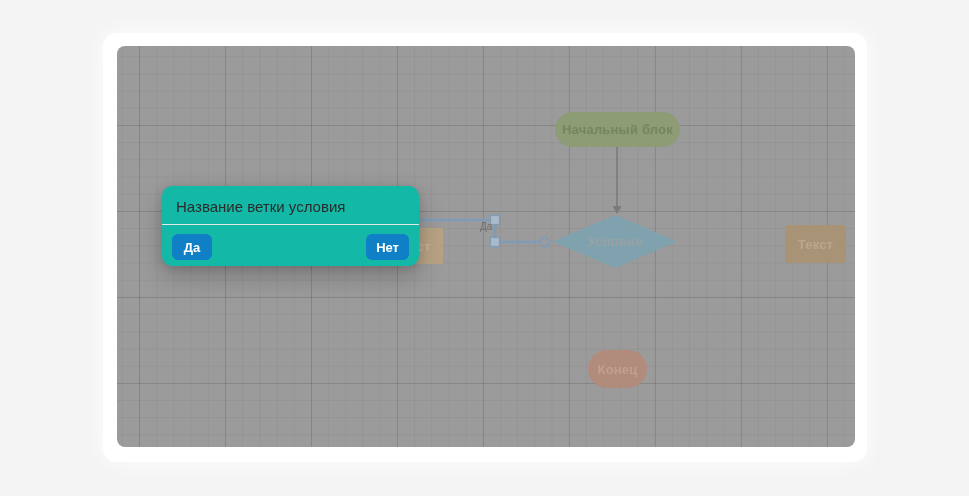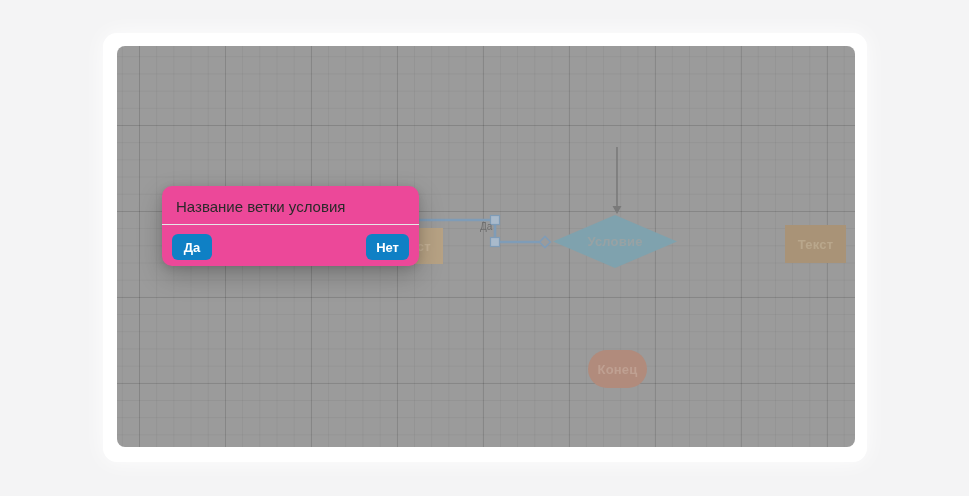--- a/index.html
+++ b/index.html
@@ -55,21 +55,21 @@
     background:#a99377; color:#b9a78c;
   }
   .edges { position:absolute; left:0; top:0; width:738px; height:401px; }
   .edge-label {
     position:absolute; left:363px; top:175px;
     font-size:10px; color:#6e6e6e;
   }
   
   .popover {
     position:absolute; left:162px; top:186px; width:257px; height:80px;
-    background:#ec4899; border-radius:10px;
+    background:#14b8a6; border-radius:10px;
     box-shadow:0 10px 26px rgba(0,0,0,0.22), 0 2px 8px rgba(0,0,0,0.12);
   }
   .popover-title {
     padding:12px 14px 9px 14px;
     font-size:15px; color:#2a2a2a;
     white-space:nowrap;
   }
   .popover-divider { height:1px; background:#e7e7e8; }
   .popover-actions {
     display:flex; justify-content:space-between; align-items:center;
@@ -102,20 +102,23 @@
     <g>
       <polyline points="266,174 378,174 378,196 423,196" fill="none" stroke="#7f9cb7" stroke-width="2.6"></polyline>
       <polygon points="428,190.5 433.5,196 428,201.5 422.5,196" fill="#9b9b9b" stroke="#7f9cb7" stroke-width="1.6"></polygon>
       <rect x="373.5" y="169.5" width="9" height="9" fill="#a9bacb" stroke="#7f9cb7" stroke-width="1.2"></rect>
       <rect x="373.5" y="191.5" width="9" height="9" fill="#a9bacb" stroke="#7f9cb7" stroke-width="1.2"></rect>
     </g>
   </svg>
 
   <div class="edge-label">Да</div>
 
+  <div class="node node-start">
+    <span>Начальный блок</span>
+  </div>
 
   <div class="node node-condition">
     <span>Условие</span>
   </div>
 
   <div class="node node-end">
     <span>Конец</span>
   </div>
 
   <div class="node node-text-left">

